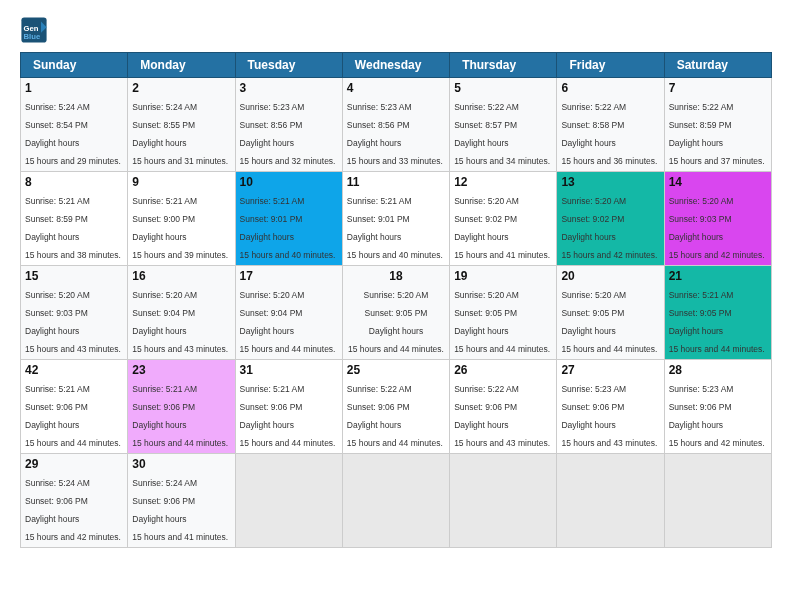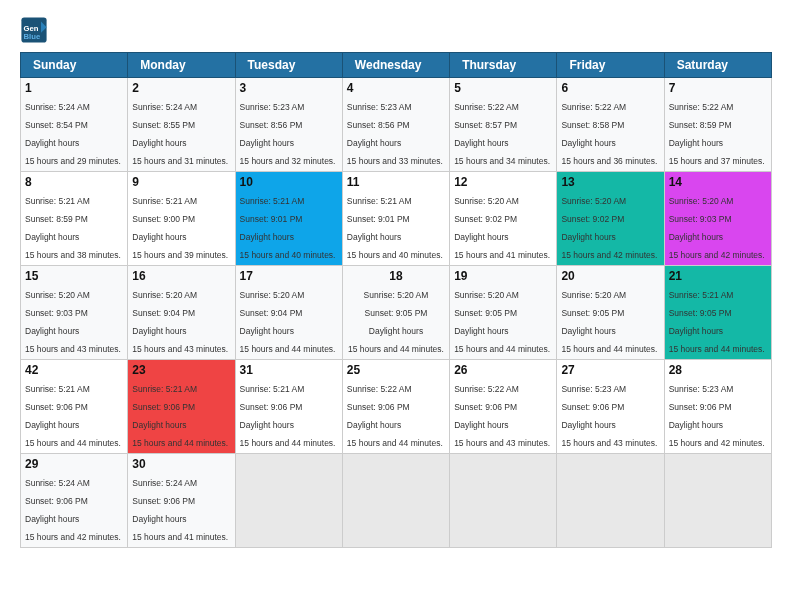--- a/index.html
+++ b/index.html
@@ -211,21 +211,21 @@
           <td style="background: #14b8a6; height: 82px;">
         <span class="day-number">21</span>
         <span class="day-info">Sunrise: 5:21 AM<br>Sunset: 9:05 PM<br>Daylight hours<br>15 hours and 44 minutes.</span>
       </td>
         </tr>
         <tr>
           <td style="background: rgb(255, 255, 255); height: 82px;">
         <span class="day-number">42</span>
         <span class="day-info">Sunrise: 5:21 AM<br>Sunset: 9:06 PM<br>Daylight hours<br>15 hours and 44 minutes.</span>
       </td>
-          <td style="background: #ef4444; height: 82px; margin-left: 21px;">
+          <td style="background: #f0abfc; height: 82px; margin-left: 21px;">
         <span class="day-number">23</span>
         <span class="day-info">Sunrise: 5:21 AM<br>Sunset: 9:06 PM<br>Daylight hours<br>15 hours and 44 minutes.</span>
       </td>
           <td style="background: rgb(255, 255, 255); height: 82px;">
         <span class="day-number">31</span>
         <span class="day-info">Sunrise: 5:21 AM<br>Sunset: 9:06 PM<br>Daylight hours<br>15 hours and 44 minutes.</span>
       </td>
           <td style="background: rgb(255, 255, 255); height: 82px;">
         <span class="day-number">25</span>
         <span class="day-info">Sunrise: 5:22 AM<br>Sunset: 9:06 PM<br>Daylight hours<br>15 hours and 44 minutes.</span>

